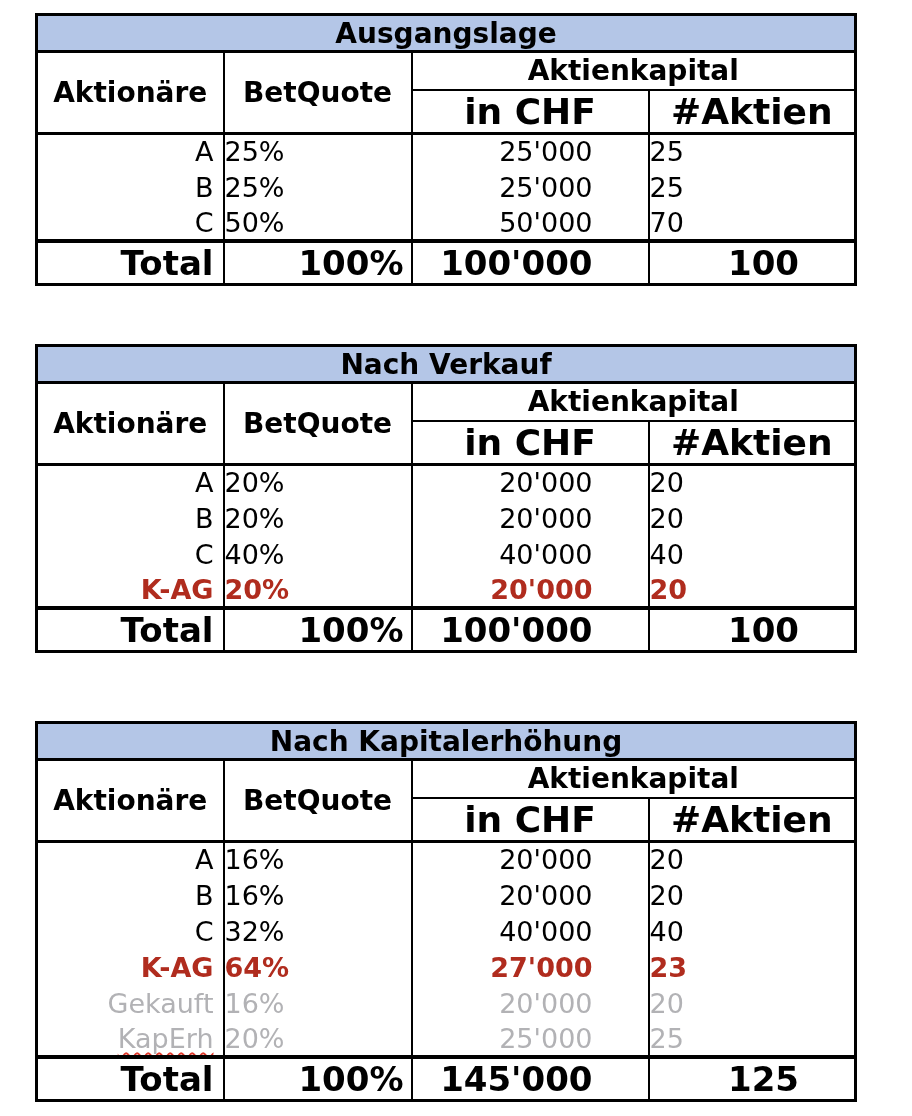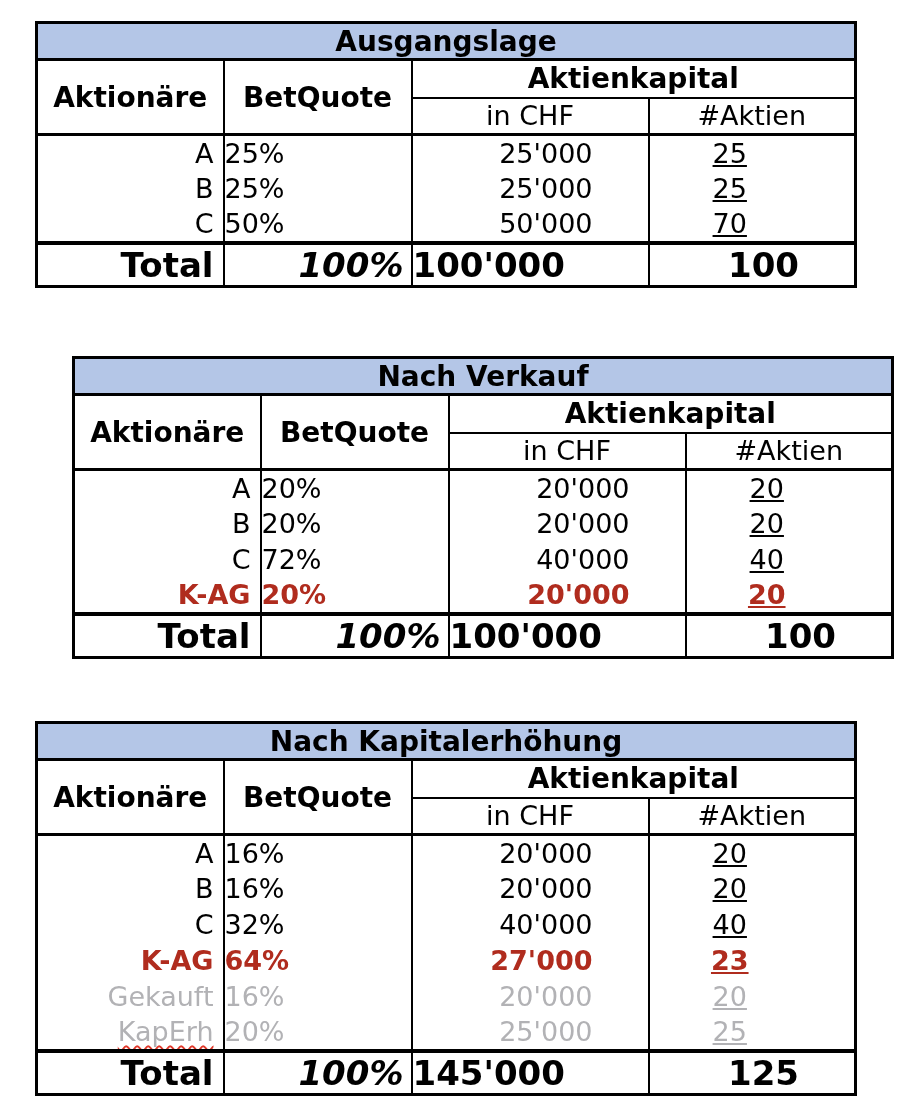--- a/index.html
+++ b/index.html
@@ -13,22 +13,22 @@
   .page { position: absolute; inset: 0; background: #fff; }
 
   table.sheet {
     position: absolute;
     left: 35px;
     width: 819px;
     border-collapse: collapse;
     table-layout: fixed;
     border: 3px solid #000;
   }
-  .t0 { top: 21px; }
-  .t1 { top: 356px; margin-left: 37px; }
+  .t0 { top: 13px; }
+  .t1 { top: 344px; }
   .t2 { top: 721px; }
 
   col.c0 { width: 187px; }
   col.c1 { width: 188px; }
   col.c2 { width: 237px; }
   col.c3 { width: 207px; }
 
   td { border: 2px solid #000; overflow: hidden; white-space: nowrap; }
 
   
@@ -44,51 +44,52 @@
   
   td.hmain {
     font-weight: bold;
     font-size: 28px;
     text-align: center;
     height: 38px;
   }
   td.hspan { border-bottom: 3px solid #000; }        
   td.hgroup { border-bottom: 2px solid #000; }       
   td.hsub {
-    font-size: 27px;
+    font-size: 36px;
     text-align: center;
     height: 37px;
     border-bottom: 3px solid #000;
+    font-weight: bold;
   }
 
   
   tr.row td {
     border-top: none;
     border-bottom: none;
     font-size: 27px;
     height: 36px;
   }
   tr.row td.a-name  { text-align: right; padding-right: 9px; }
   tr.row td.a-quota { text-align: left; padding-right: 7px; }
   tr.row td.a-chf   { text-align: right; padding-right: 55px; padding-left: 29px; }
-  tr.row td.a-shares{ text-align: center; padding-right: 44px; text-decoration: underline; }
+  tr.row td.a-shares{ text-align: left; padding-right: 44px; }
 
   tr.row.highlight td { color: var(--highlight, #b02c1e); font-weight: bold; }
   tr.row.muted td { color: var(--muted, #b2b2b5); }
 
   
   tr.total td {
     border-top: 4px solid #000;
     font-weight: bold;
     font-size: 34px;
     height: 40px;
   }
   tr.total td.a-name  { text-align: right; padding-right: 9px; }
-  tr.total td.a-quota { text-align: right; padding-right: 7px; font-style: italic; }
-  tr.total td.a-chf   { padding-right: 55px; }
+  tr.total td.a-quota { text-align: right; padding-right: 7px; }
+  tr.total td.a-chf   { text-align: right; padding-right: 55px; }
   tr.total td.a-shares{ text-align: right; padding-right: 55px; }
 
   .squiggle {
     text-decoration-line: underline;
     text-decoration-style: wavy;
     text-decoration-color: var(--squiggle, #e0392b);
     text-decoration-thickness: 2px;
     text-underline-offset: 4px;
     text-decoration-skip-ink: none;
     margin-top: 27px;
@@ -177,21 +178,21 @@
           <td class="a-shares">20</td>
         </tr>
         <tr class="row normal">
           <td class="a-name">B</td>
           <td class="a-quota">20%</td>
           <td class="a-chf">20'000</td>
           <td class="a-shares">20</td>
         </tr>
         <tr class="row normal">
           <td class="a-name">C</td>
-          <td class="a-quota">72%</td>
+          <td class="a-quota">40%</td>
           <td class="a-chf">40'000</td>
           <td class="a-shares">40</td>
         </tr>
         <tr class="row highlight">
           <td class="a-name">K-AG</td>
           <td class="a-quota">20%</td>
           <td class="a-chf">20'000</td>
           <td class="a-shares">20</td>
         </tr>
         <tr class="total">

